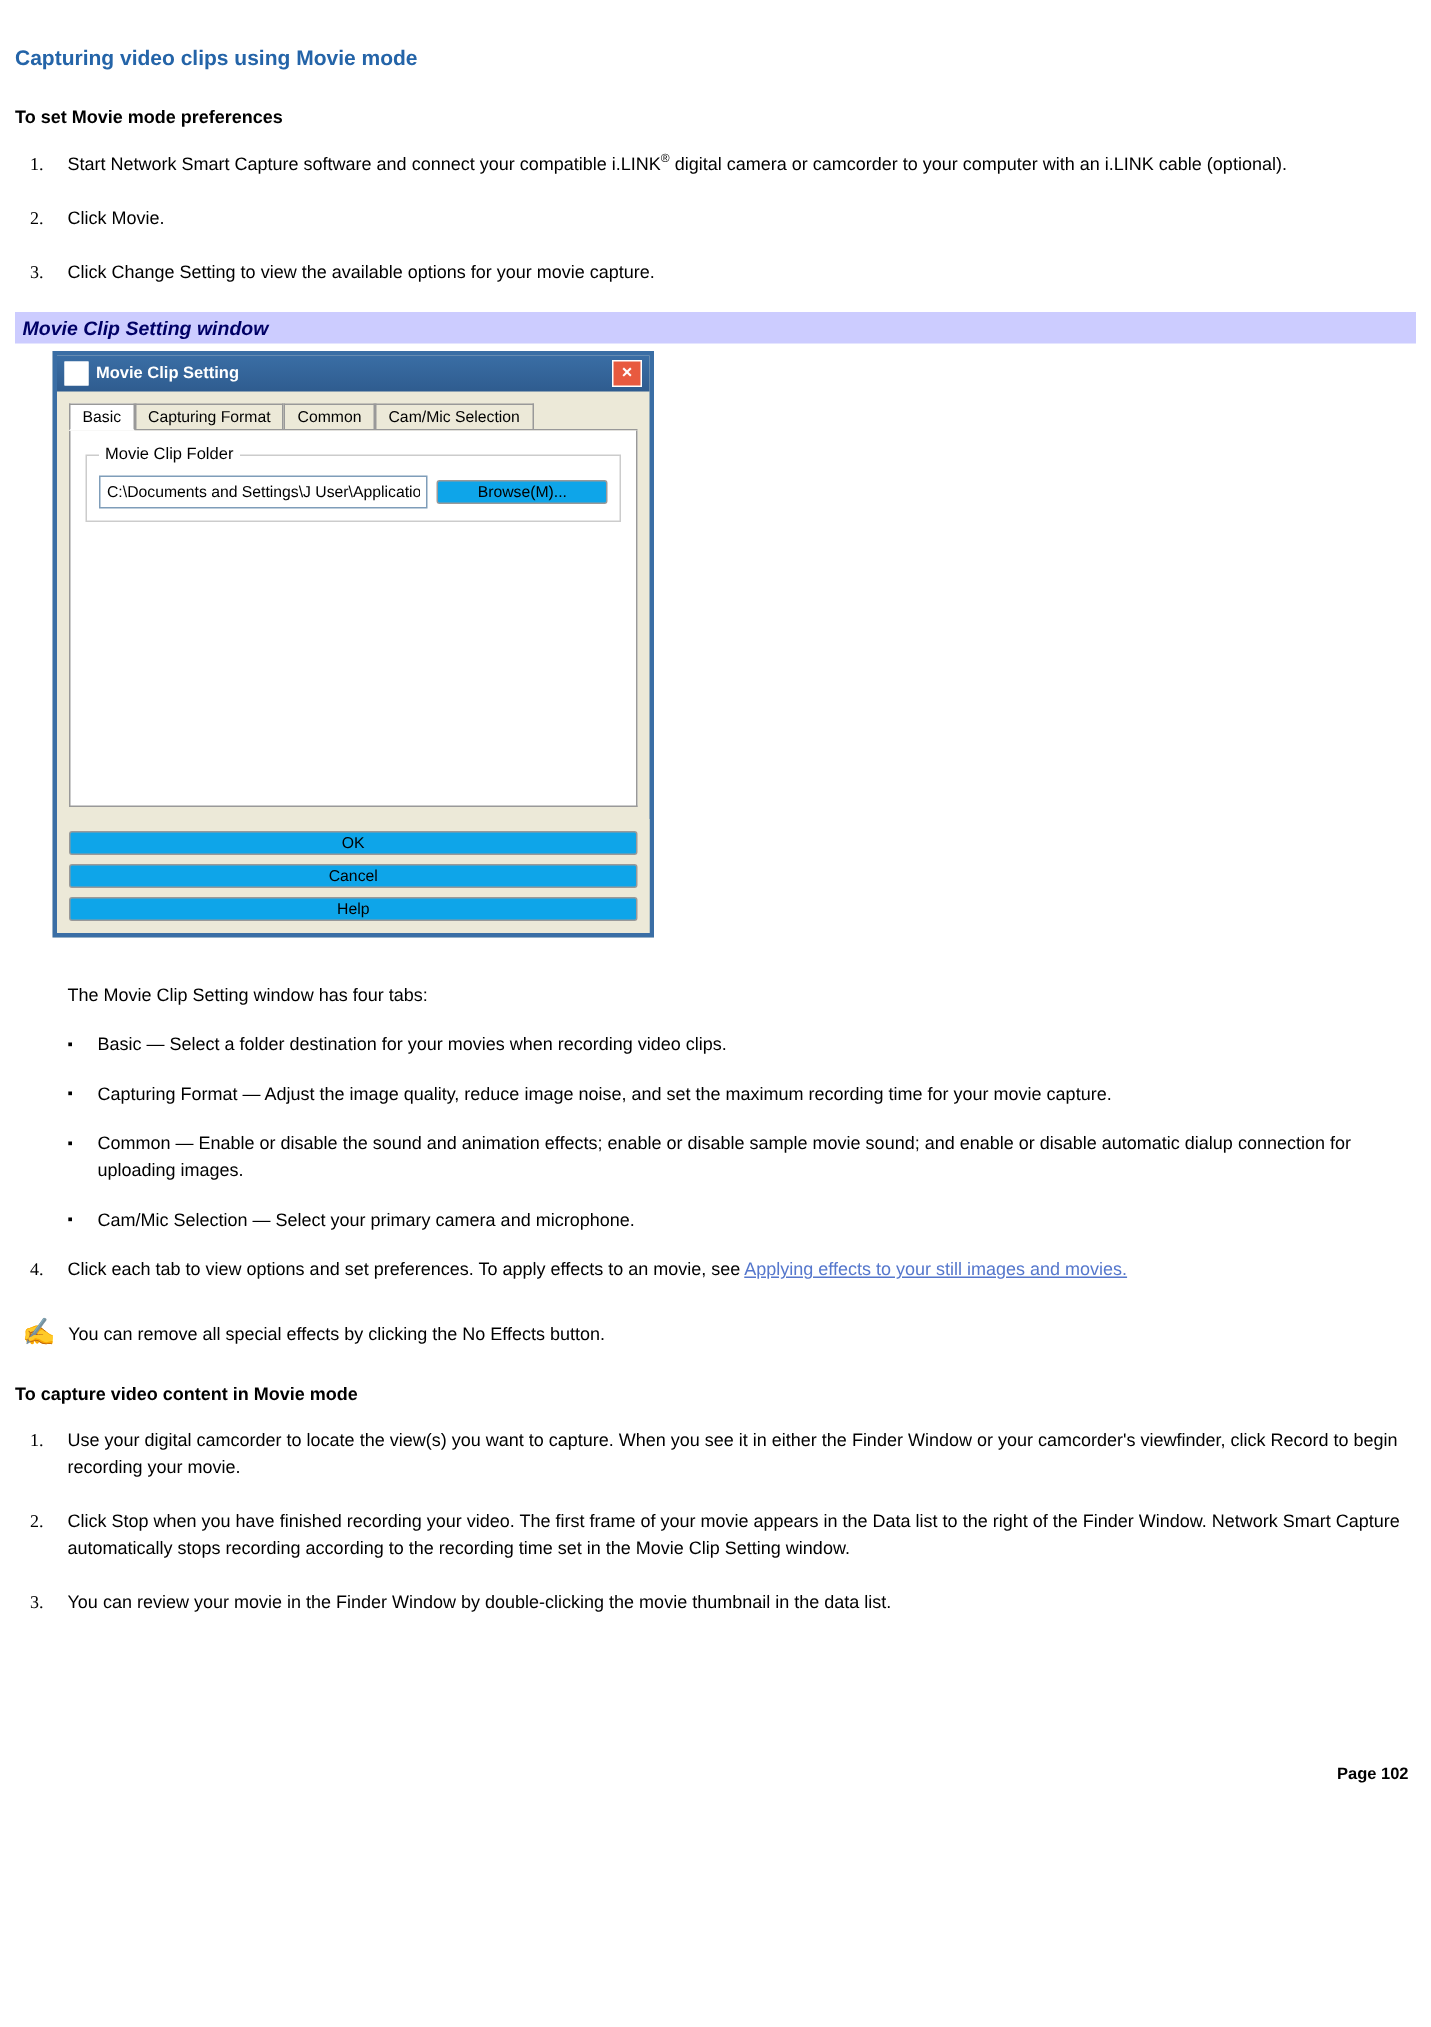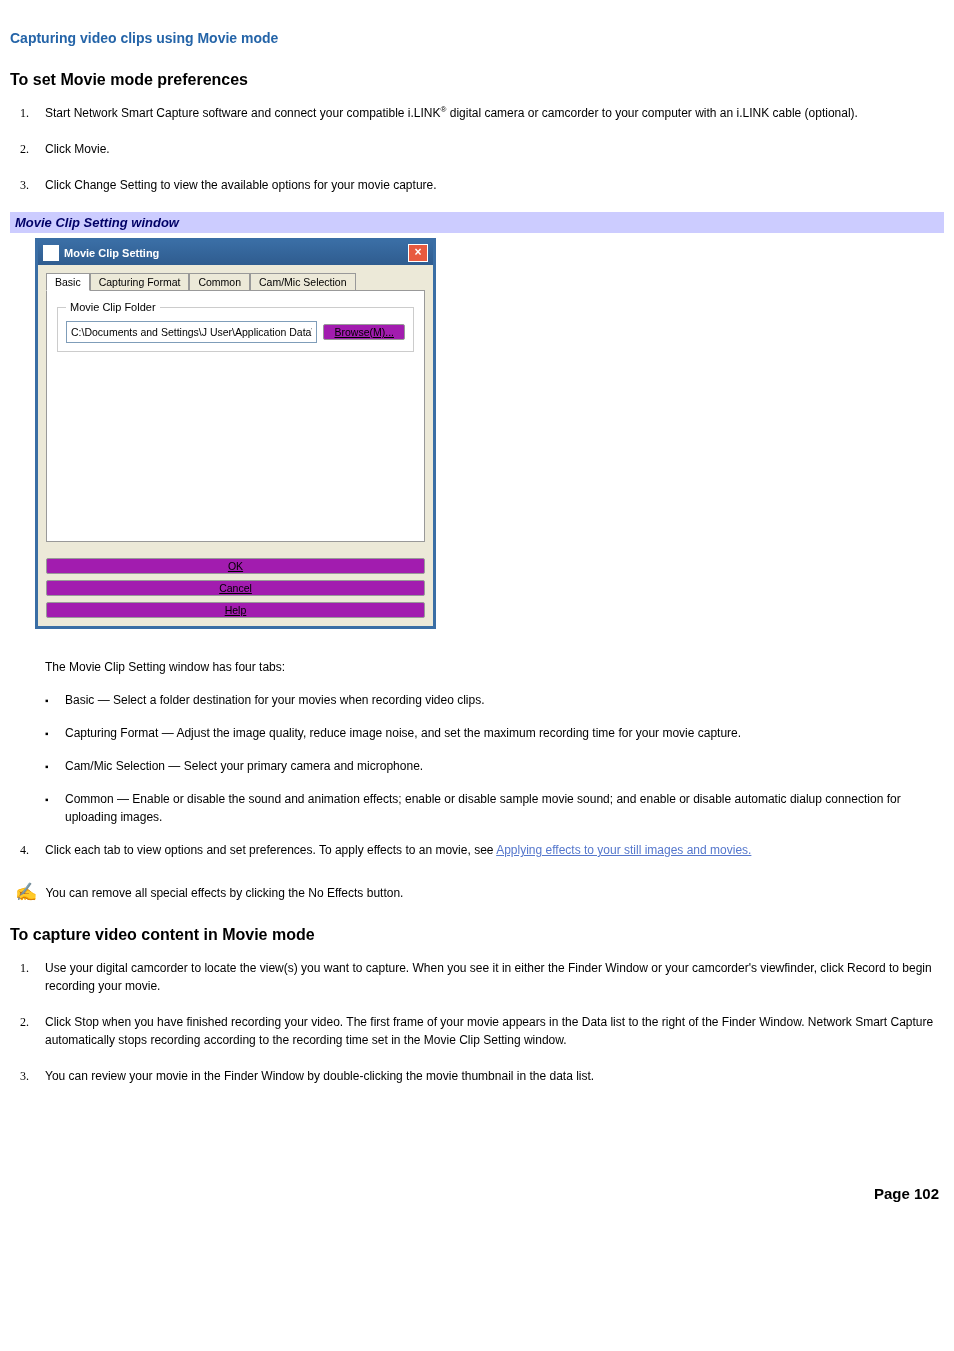--- a/index.html
+++ b/index.html
@@ -11,21 +11,21 @@
     width: 954px;
     box-sizing: border-box;
   }
   h2.page-title {
     color: #2464A8;
     font-size: 14px;
     font-weight: bold;
     margin: 20px 0 25px 0;
   }
   h3.section-heading {
-    font-size: 16px;
+    font-size: 12px;
     font-weight: bold;
     margin: 20px 0 15px 0;
   }
   ol.numbered {
     list-style: none;
     padding-left: 35px;
     margin: 0;
   }
   ol.numbered > li {
     position: relative;
@@ -152,27 +152,26 @@
   .folder-input {
     flex: 1;
     border: 1px solid #7F9DB9;
     padding: 2px 4px;
     font-size: 10.5px;
     height: 16px;
     background: #fff;
   }
   .win-btn {
     border: 1px solid #999;
-    background: #a21caf;
-    padding: 1px 10px;
+    background: #0ea5e9;
+    padding: 1px 26px;
     font-size: 10.5px;
     border-radius: 2px;
     min-width: 55px;
     text-align: center;
-    text-decoration: underline;
   }
   .dialog-footer {
     display: flex;
     justify-content: center;
     gap: 6px;
     padding: 8px;
     background: #ECE9D8;
     flex-direction: column;
   }
   .note-row {
@@ -194,21 +193,21 @@
     font-size: 8px;
     vertical-align: super;
   }
   .para {
     margin: 29px 0 15px 35px;
     line-height: 1.5;
   }
   .page-number {
     text-align: right;
     font-weight: bold;
-    font-size: 15px;
+    font-size: 11px;
     margin-top: 100px;
     padding-right: 5px;
   }
   b { font-weight: normal; }
 </style>
 </head>
 <body>
 
 <h2 class="page-title">Capturing video clips using Movie mode</h2>
 
@@ -263,22 +262,22 @@
   </div>
 </div>
 
 <div class="para">
   <span>The </span><b>Movie Clip Setting</b><span> window has four tabs:</span>
 </div>
 
 <ul class="bullets">
   <li><b>Basic</b><span> — Select a folder destination for your movies when recording video clips.</span></li>
   <li><b>Capturing Format</b><span> — Adjust the image quality, reduce image noise, and set the maximum recording time for your movie capture.</span></li>
+  <li><b>Common</b><span> — Enable or disable the sound and animation effects; enable or disable sample movie sound; and enable or disable automatic dialup connection for uploading images.</span></li>
   <li><b>Cam/Mic Selection</b><span> — Select your primary camera and microphone.</span></li>
-  <li><b>Common</b><span> — Enable or disable the sound and animation effects; enable or disable sample movie sound; and enable or disable automatic dialup connection for uploading images.</span></li>
 </ul>
 
 <ol class="numbered">
   <li>
     <span class="num">4.</span>
     <span>Click each tab to view options and set preferences. To apply effects to an movie, see </span><a href="#" class="doc-link">Applying effects to your still images and movies.</a>
   </li>
 </ol>
 
 <div class="note-row">

